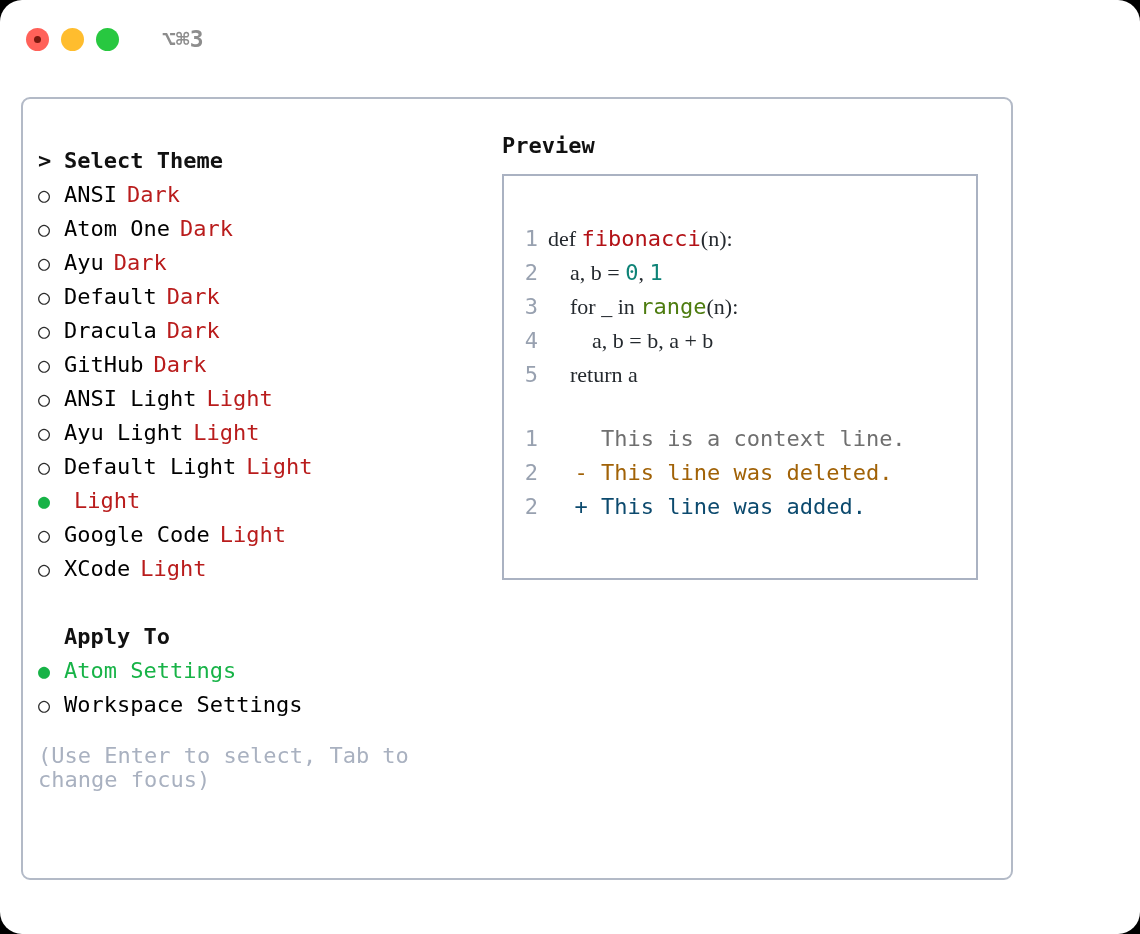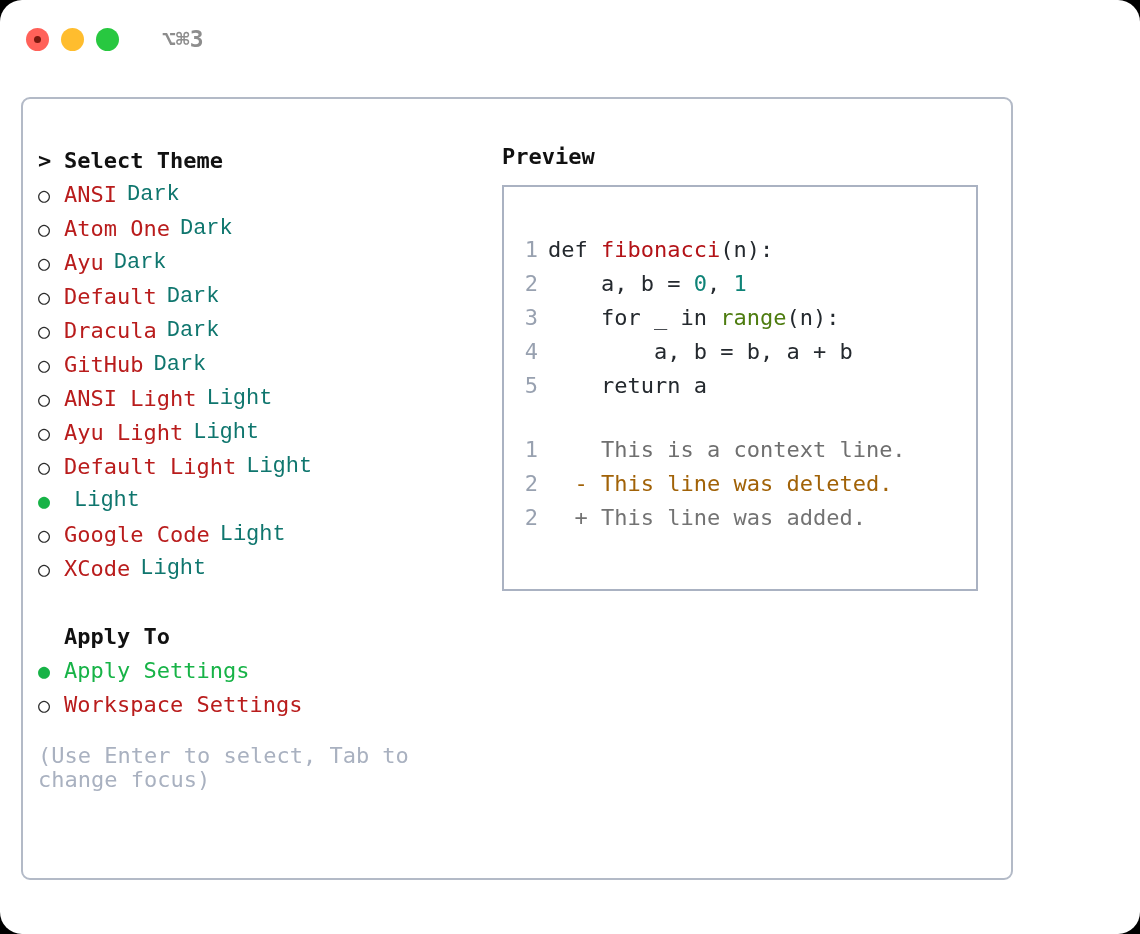--- a/index.html
+++ b/index.html
@@ -121,40 +121,40 @@
   .hdr .caret.blank { color: transparent; }
 
   .marker {
     display: inline-block;
     width: 26px;
     font-size: 20px;
     color: #2b2b2b;
   }
   .marker.sel { color: #17b347; }
 
-  .tname  { color: #b91c1c; }
+  .tname  { color: #000000; }
   .tname.sel { color: #17b347; }
-  .tvariant { color: #0f766e; margin-left: 10px; font-family: Liberation Mono, monospace; }
+  .tvariant { color: #b91c1c; margin-left: 10px; }
 
   .spacer { height: 34px; }
 
   .hint {
     margin-top: 22px;
     font-size: 22px;
     color: #a9b1c0;
     line-height: 24px;
     width: 410px;
     white-space: pre-wrap;
   }
 
   
   .right {
     position: absolute;
     left: 479px;
-    top: 41px;
+    top: 30px;
     width: 490px;
   }
   .preview-title {
     font-size: 22px;
     font-weight: bold;
     color: #111111;
     line-height: 34px;
     margin-bottom: 1px;
   }
   .codebox {
@@ -181,25 +181,25 @@
   }
   .ctext {
     margin-left: 10px;
     color: #24292e;
   }
   .gap { height: 30px; }
 
   .tok-fn   { color: #b31217; }
   .tok-num  { color: #0e8377; }
   .tok-call { color: #4d7c0f; }
-  .tok-plain{ color: #24292e; }
+  .tok-plain{ color: #24292e; font-family: Liberation Serif, serif; }
 
   .diff-ctx { color: #6f6f6f; text-align: right; }
   .diff-del { color: #a16207; }
-  .diff-add { color: #737373; }
+  .diff-add { color: #0c4a6e; }
 </style>
 </head>
 <body>
 
 <div class="window">
 
   <div class="titlebar">
     <div class="traffic">
       <span class="dot red"></span>
       <span class="dot yellow"></span>
@@ -232,21 +232,21 @@
             <div class="row"><span class="marker">○</span><span class="tname">XCode</span><span class="tvariant">Light</span></div>
           </div>
 
         <div class="spacer"></div>
 
         <div class="row hdr">
           <span class="caret blank">&gt;</span><span>Apply To</span>
         </div>
 
         <div id="apply-items">
-            <div class="row"><span class="marker sel">●</span><span class="tname sel">Apply Settings</span></div>
+            <div class="row"><span class="marker sel">●</span><span class="tname sel">Atom Settings</span></div>
             <div class="row"><span class="marker">○</span><span class="tname">Workspace Settings</span></div>
           </div>
 
         <div class="hint">(Use Enter to select, Tab to change focus)</div>
       </div>
 
       <div class="right">
         <div class="preview-title">Preview</div>
         <div class="codebox">
           <div id="code-lines">

